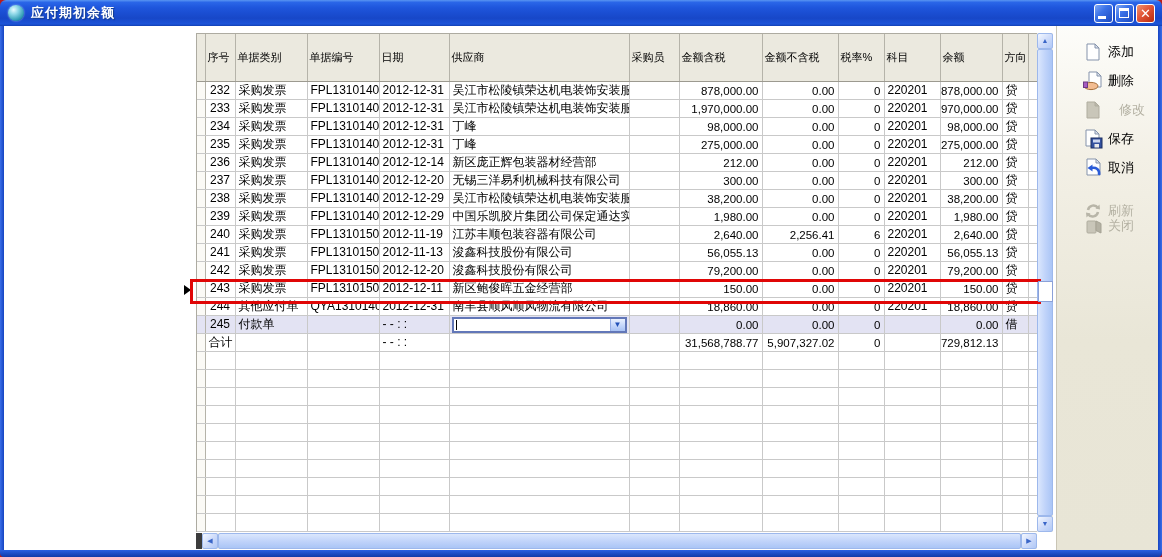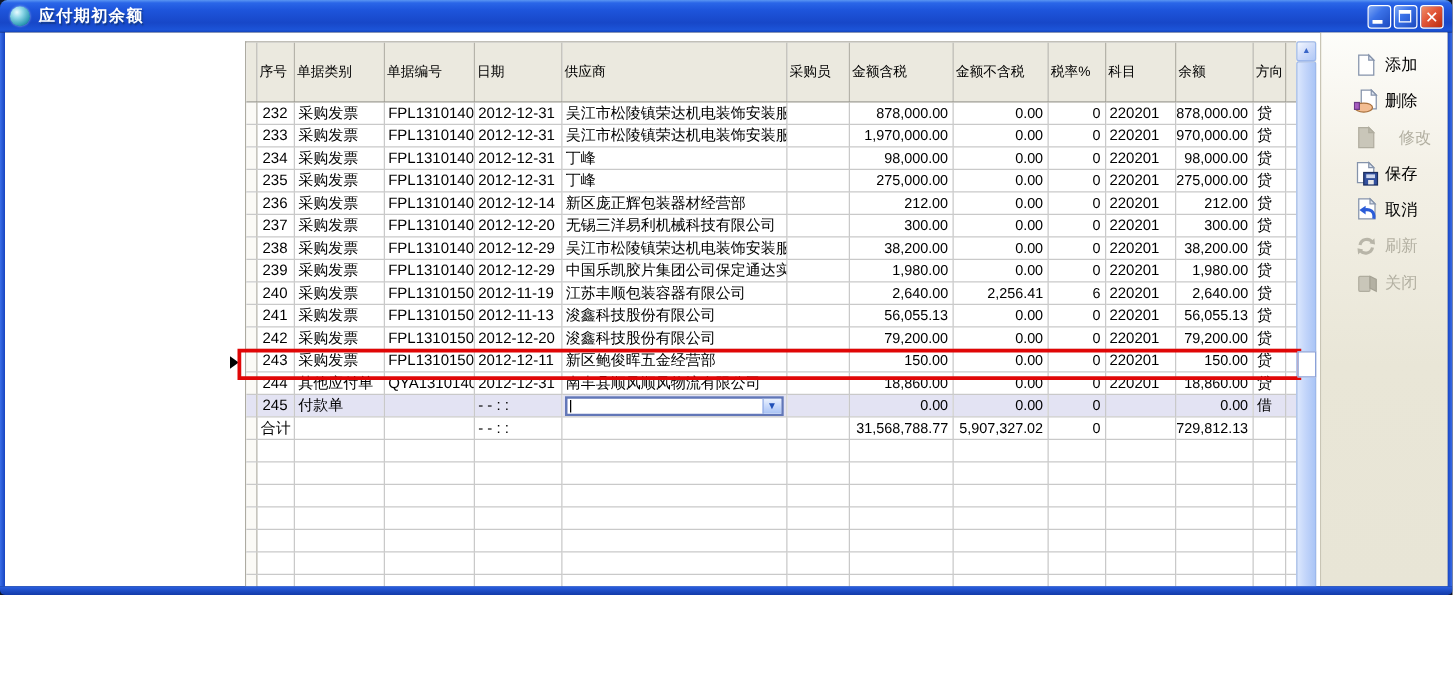--- a/index.html
+++ b/index.html
@@ -2,21 +2,21 @@
 <html><head>
 <meta charset="utf-8">
 <style>
   * { box-sizing: border-box; }
   html,body { margin:0; padding:0; }
   body {
     width:1162px; height:557px;
     font-family:"Liberation Sans","DejaVu Sans",sans-serif;
     background:#fff; overflow:hidden;
   }
-  .window { position:relative; width:1162px; height:476px; background:#0f172a; overflow:hidden;text-decoration:underline; }
+  .window { position:relative; width:1162px; height:557px; background:#b91c1c; overflow:hidden;text-decoration:underline; }
 
   
   .titlebar {
     position:absolute; top:0; left:0; right:0; height:26px;
     background:linear-gradient(180deg,#5a96f2 0%,#2a66e8 9%,#1e55dc 30%,#1747c8 70%,#1c54d8 92%,#1240b4 100%);
     border-radius:6px 6px 0 0;
     display:flex; align-items:center;
   }
   .app-icon {
     width:16px; height:16px; margin-left:8px; border-radius:50%;
@@ -1342,21 +1342,21 @@
           </div>
           <div class="tool-btn" style="top: 130px;">
             <span class="ticon"><svg width="20" height="20" viewBox="0 0 20 20">
                 <path d="M4 1h9l4 4v12H4z" fill="#fff" stroke="#8593ab"></path>
                 <path d="M13 1l4 4h-4z" fill="#dde4f0" stroke="#8593ab"></path>
                 <path d="M16 17c1-6-3-8-8-7" fill="none" stroke="#2b5cd8" stroke-width="2.5"></path>
                 <path d="M9.5 6.5v7l-5-3.5z" fill="#2b5cd8"></path>
               </svg></span>
             <span class="tlabel">取消</span>
           </div>
-          <div class="tool-btn disabled" style="top: 159px;">
+          <div class="tool-btn disabled" style="top: 173px;">
             <span class="ticon"><svg width="20" height="20" viewBox="0 0 20 20">
                 <path d="M5 9a5.5 5.5 0 0 1 10-2" fill="none" stroke="#b8b5a8" stroke-width="2.5"></path>
                 <path d="M16.5 3.5l.5 5-4.5-1z" fill="#b8b5a8"></path>
                 <path d="M15 11a5.5 5.5 0 0 1-10 2" fill="none" stroke="#b8b5a8" stroke-width="2.5"></path>
                 <path d="M3.5 16.5l-.5-5 4.5 1z" fill="#b8b5a8"></path>
               </svg></span>
             <span class="tlabel">刷新</span>
           </div>
           <div class="tool-btn disabled" style="top: 188px;">
             <span class="ticon"><svg width="20" height="20" viewBox="0 0 20 20">

